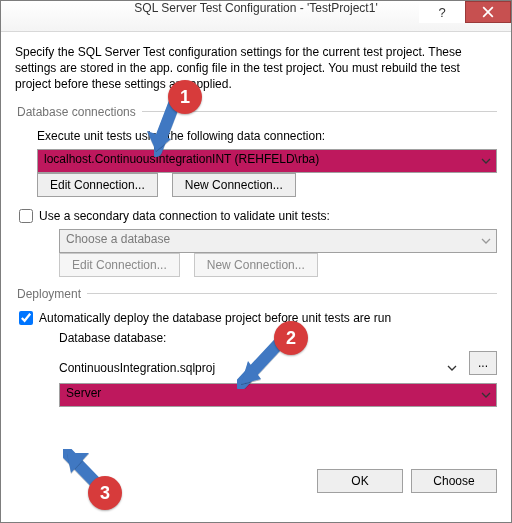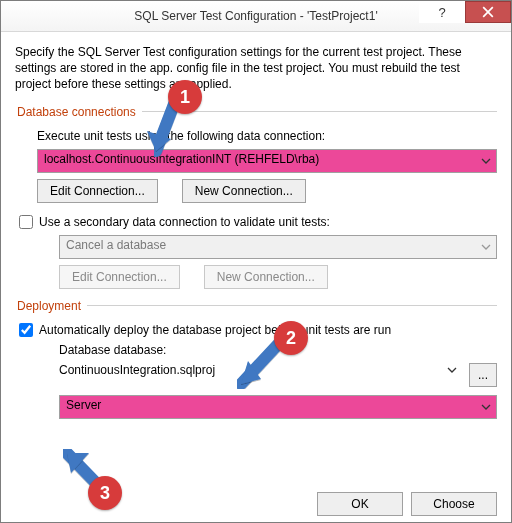--- a/index.html
+++ b/index.html
@@ -1,45 +1,45 @@
 <!DOCTYPE html>
 <html><head>
 <meta charset="utf-8">
 <style>
   html,body{margin:0;padding:0}
   body{font-family:"Segoe UI",Tahoma,sans-serif;font-size:12px;color:#000;background:#ccc;width:512px;height:523px;overflow:hidden}
   .window{width:512px;height:523px;background:#fff;border:1px solid #7d7d7d;box-sizing:border-box;position:relative}
-  .titlebar{height:30px;background:linear-gradient(#fff,#f4f4f4);border-bottom:1px solid #d8d8d8;display:flex;align-items:center;position:relative}
+  .titlebar{height:30px;background:linear-gradient(#fff,#f4f4f4);border-bottom:1px solid #d8d8d8;display:flex;position:relative}
   .title{flex:1;text-align:center;font-size:12px;color:#333}
   .sysbtns{position:absolute;right:0;top:0;height:22px;display:flex}
   .sysbtn{width:46px;height:22px;display:flex;align-items:center;justify-content:center;font-size:13px;font-family:Arial,sans-serif}
   .sysbtn.help{color:#333;background:#fff}
   .sysbtn.close{background:#c75050;color:#fff;border:1px solid #9a3a3a;box-sizing:border-box}
   .sysbtn.close svg{width:12px;height:12px}
   .content{padding:12px 14px 0 14px}
   .intro{color:#000;line-height:1.35;margin-bottom:12px}
   fieldset.group{border:none;border-top:1px solid #d0d0d0;padding:10px 0 0 0;margin:0 0 10px 0}
-  fieldset.group legend{padding-right:6px;font-size:12px;color:#c2410c}
+  fieldset.group legend{padding-right:6px;font-size:12px;color:#737373}
   .indent{padding-left:22px}
   .label{margin-bottom:6px}
   .combo{display:flex;align-items:stretch}
-  .combo select,.combo .combo-box{flex:1;height:24px;border:1px solid #a0a0a0;background:#ec4899;font:inherit;padding:2px 20px 2px 6px;appearance:none;-webkit-appearance:none;position:relative;box-sizing:border-box}
+  .combo select,.combo .combo-box{flex:1;height:24px;border:1px solid #a0a0a0;background:#be185d;font:inherit;padding:2px 20px 2px 6px;appearance:none;-webkit-appearance:none;position:relative;box-sizing:border-box}
   .combo-wrap{position:relative;flex:1;display:flex}
   .combo-btn{position:absolute;right:2px;top:2px;bottom:2px;width:18px;display:flex;align-items:center;justify-content:center;pointer-events:none;color:#333}
   .combo-btn svg{width:10px;height:10px}
   .combo-box.disabled{background:#f0f0f0;color:#7a7a7a}
-  .btnrow{margin-top:6px;display:flex;gap:24px}
+  .btnrow{display:flex;gap:14px}
   button.wbtn{height:24px;padding:0 12px;background:#efefef;border:1px solid #a0a0a0;font:inherit;min-width:100px;box-sizing:border-box}
   button.wbtn.small{min-width:28px;width:28px;height:24px;padding:0}
   button.wbtn:disabled{color:#8a8a8a;border-color:#c8c8c8;background:#f6f6f6}
   .chk{display:flex;align-items:flex-end;gap:6px;margin-bottom:6px}
   .chk input{width:14px;height:14px;margin:0}
-  .projrow{display:flex;align-items:flex-start;gap:6px}
+  .projrow{display:flex;align-items:flex-end;gap:6px}
   .projrow .combo-wrap{flex:1}
-  .dlgbtns{position:absolute;right:14px;bottom:6px;display:flex;gap:8px}
+  .dlgbtns{position:absolute;right:14px;bottom:29px;display:flex;gap:8px}
   .dlgbtns button.wbtn{min-width:86px}
   
   .anno{position:absolute;pointer-events:none}
   .circle{width:34px;height:34px;border-radius:50%;background:#d73b3b;display:flex;align-items:center;justify-content:center;color:#fff;font-weight:bold;font-size:18px;box-shadow:0 1px 2px rgba(0,0,0,0.3)}
 </style>
 </head>
 <body>
 
 <div class="window">
   <div class="titlebar">
@@ -78,21 +78,21 @@
 
         <div style="height:12px"></div>
 
         <div class="chk" style="margin-left:-18px">
           <input type="checkbox" style="">
           <span>Use a secondary data connection to validate unit tests:</span>
         </div>
         <div class="indent">
           <div class="combo">
             <div class="combo-wrap">
-              <div class="combo-box disabled">Cancel a database</div>
+              <div class="combo-box disabled">Choose a database</div>
               <div class="combo-btn">
                 <svg viewBox="0 0 10 10">
                     <path d="M1 3 L5 7 L9 3" fill="none" stroke="#999" stroke-width="1.3"></path>
                   </svg>
               </div>
             </div>
           </div>
           <div class="btnrow">
             <button class="wbtn" disabled="">Edit Connection...</button>
             <button class="wbtn" disabled="">New Connection...</button>

